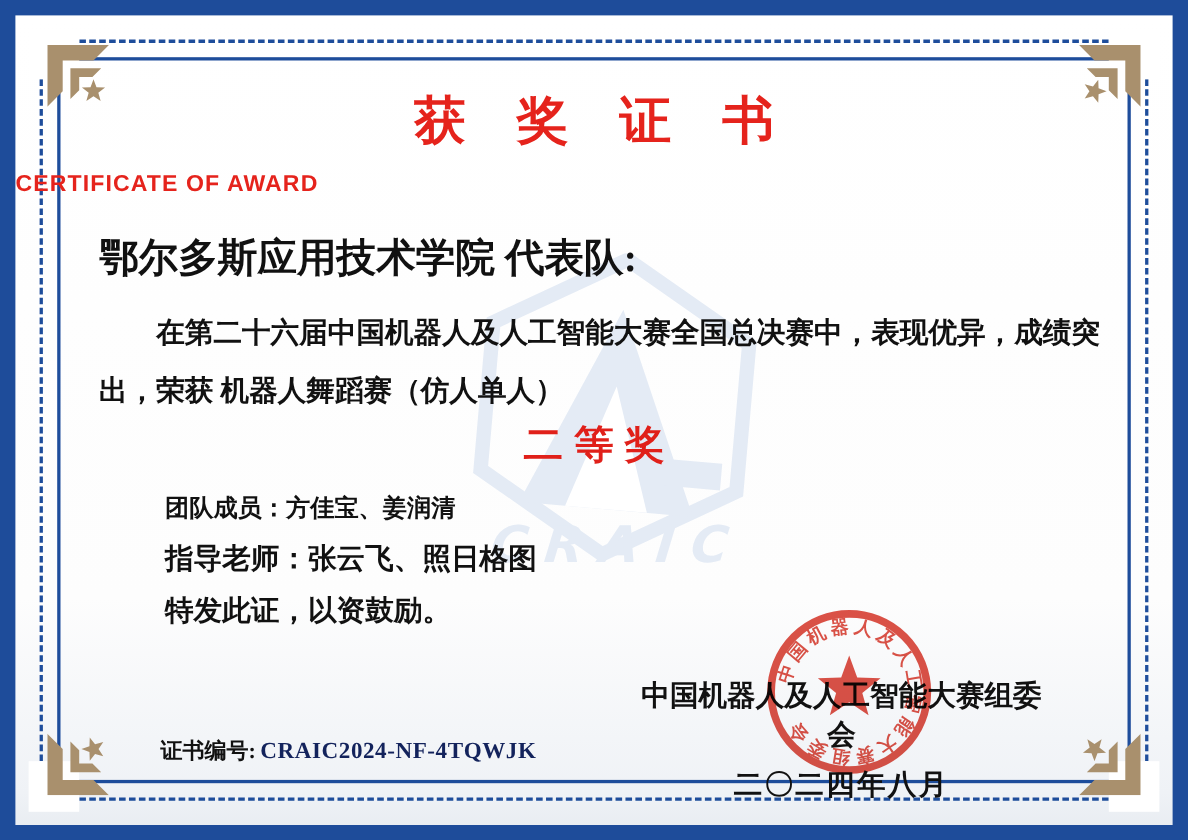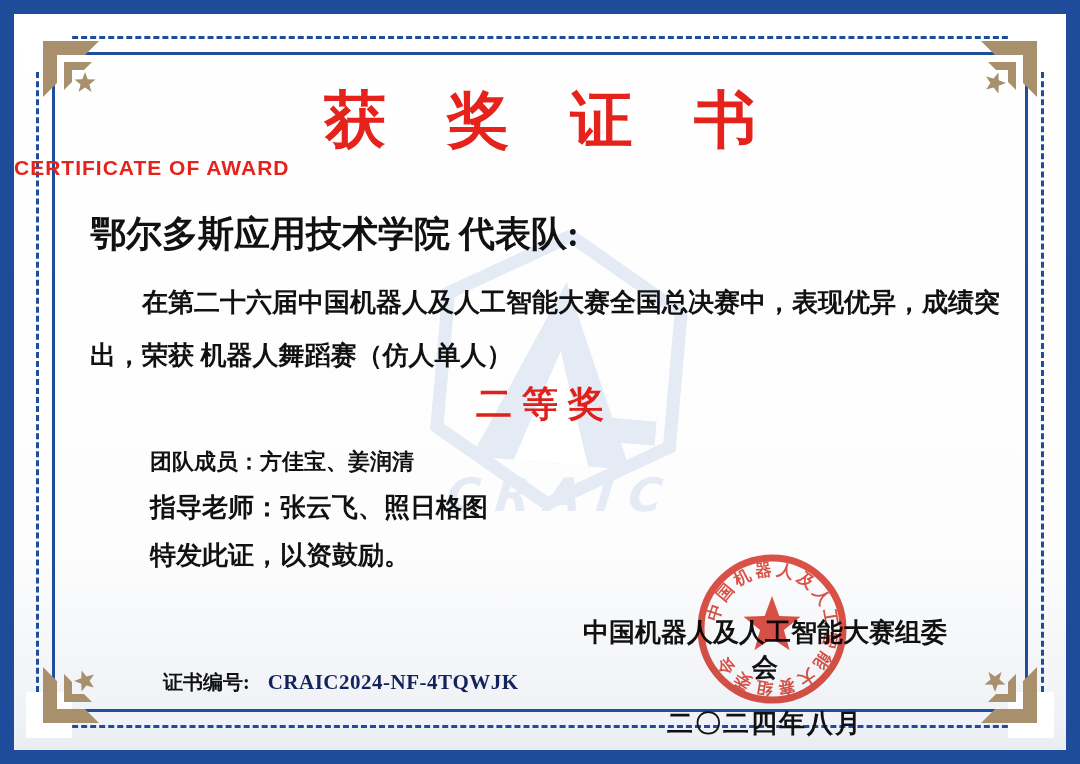--- a/index.html
+++ b/index.html
@@ -43,21 +43,21 @@
     font-family:"DejaVu Sans","Liberation Sans",sans-serif;
     font-style:italic;font-weight:bold;
     font-size:46px;letter-spacing:15px;color:#e4ebf5;
     transform:skewX(-6deg);text-align:center;
   }
 
   .title{
     position:absolute;left:0;top:64px;width:100%;
     text-align:center;
     font-family:"DejaVu Sans","Liberation Sans",sans-serif;
-    font-weight:bold;font-size:62px;color:#e5231c;
+    font-weight:bold;font-size:47px;color:#e5231c;
     letter-spacing:0.32em;text-indent:0.32em;
   }
   .subtitle{
     position:absolute;left:0;top:142px;width:100%;
     font-family:"Liberation Sans","DejaVu Sans",sans-serif;
     font-weight:bold;font-size:21px;color:#e5231c;
     letter-spacing:1px;
   }
   .zh{font-family:"Liberation Serif","DejaVu Serif",serif;color:#111;}
   .recipient{
@@ -72,33 +72,33 @@
   .award{
     position:absolute;left:0;top:366px;width:100%;
     text-align:center;
     font-size:36px;font-weight:bold;color:#e0201a;
     letter-spacing:10px;text-indent:10px;
   }
   .team{position:absolute;left:136px;top:433px;font-size:22px;font-weight:bold;}
   .advisors{position:absolute;left:136px;top:476px;font-size:26px;font-weight:bold;}
   .issuance{position:absolute;left:136px;top:524px;font-size:26px;font-weight:bold;}
   .certno{
-    position:absolute;left:149px;top:636px;
-    display:flex;align-items:baseline;gap:18px;
+    position:absolute;left:132px;top:636px;
+    display:flex;align-items:baseline;gap:4px;
   }
   .certno-label{font-size:20px;font-weight:bold;}
   .certno-value{
     font-family:"Liberation Serif","DejaVu Serif",serif;
     font-size:21px;font-weight:bold;color:#13235c;letter-spacing:0.5px;margin-top:20px;
   }
   .issuer-block{
     position:absolute;left:561px;top:601px;width:380px;text-align:center;
   }
   .issuer{font-size:26px;font-weight:bold;}
-  .issue-date{font-size:26px;font-weight:bold;margin-top:21px;letter-spacing:2px;}
+  .issue-date{font-size:26px;font-weight:bold;margin-top:11px;letter-spacing:2px;}
   .seal{
     position:absolute;left:673px;top:530px;width:170px;height:170px;
     mix-blend-mode:multiply;opacity:0.92;
   }
 </style>
 </head>
 <body>
 
 <div class="cert">
   <div class="inner">

